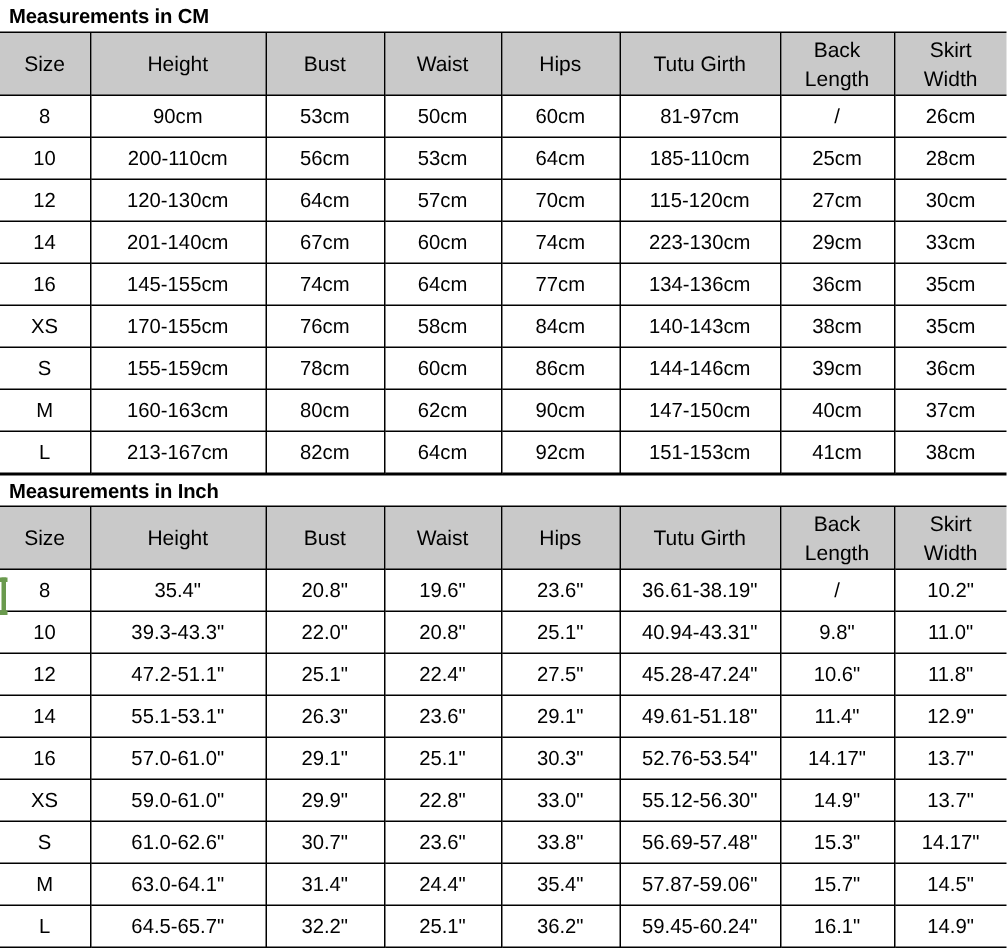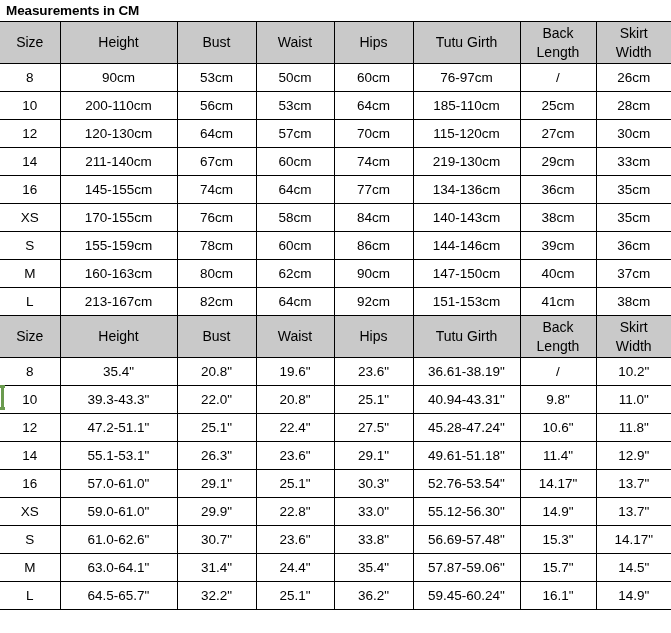--- a/index.html
+++ b/index.html
@@ -139,21 +139,21 @@
         <th class="two-line">Skirt<br>Width</th>
       </tr>
     </thead>
     <tbody>
       <tr>
         <td>8</td>
         <td>90cm</td>
         <td>53cm</td>
         <td>50cm</td>
         <td>60cm</td>
-        <td>76-97cm</td>
+        <td>81-97cm</td>
         <td>/</td>
         <td>26cm</td>
       </tr>
       <tr>
         <td>10</td>
         <td>200-110cm</td>
         <td>56cm</td>
         <td>53cm</td>
         <td>64cm</td>
         <td>185-110cm</td>
@@ -165,25 +165,25 @@
         <td>120-130cm</td>
         <td>64cm</td>
         <td>57cm</td>
         <td>70cm</td>
         <td>115-120cm</td>
         <td>27cm</td>
         <td>30cm</td>
       </tr>
       <tr>
         <td>14</td>
-        <td>211-140cm</td>
+        <td>201-140cm</td>
         <td>67cm</td>
         <td>60cm</td>
         <td>74cm</td>
-        <td>219-130cm</td>
+        <td>223-130cm</td>
         <td>29cm</td>
         <td>33cm</td>
       </tr>
       <tr>
         <td>16</td>
         <td>145-155cm</td>
         <td>74cm</td>
         <td>64cm</td>
         <td>77cm</td>
         <td>134-136cm</td>
@@ -226,20 +226,21 @@
         <td>82cm</td>
         <td>64cm</td>
         <td>92cm</td>
         <td>151-153cm</td>
         <td>41cm</td>
         <td>38cm</td>
       </tr>
     </tbody>
   </table>
 
+  <div class="section-title second">Measurements in Inch</div>
 
   <table class="size-table">
     <colgroup>
       <col class="c-size">
         <col class="c-height">
         <col class="c-bust">
         <col class="c-waist">
       <col class="c-hips">
         <col class="c-tutu">
         <col class="c-back">

